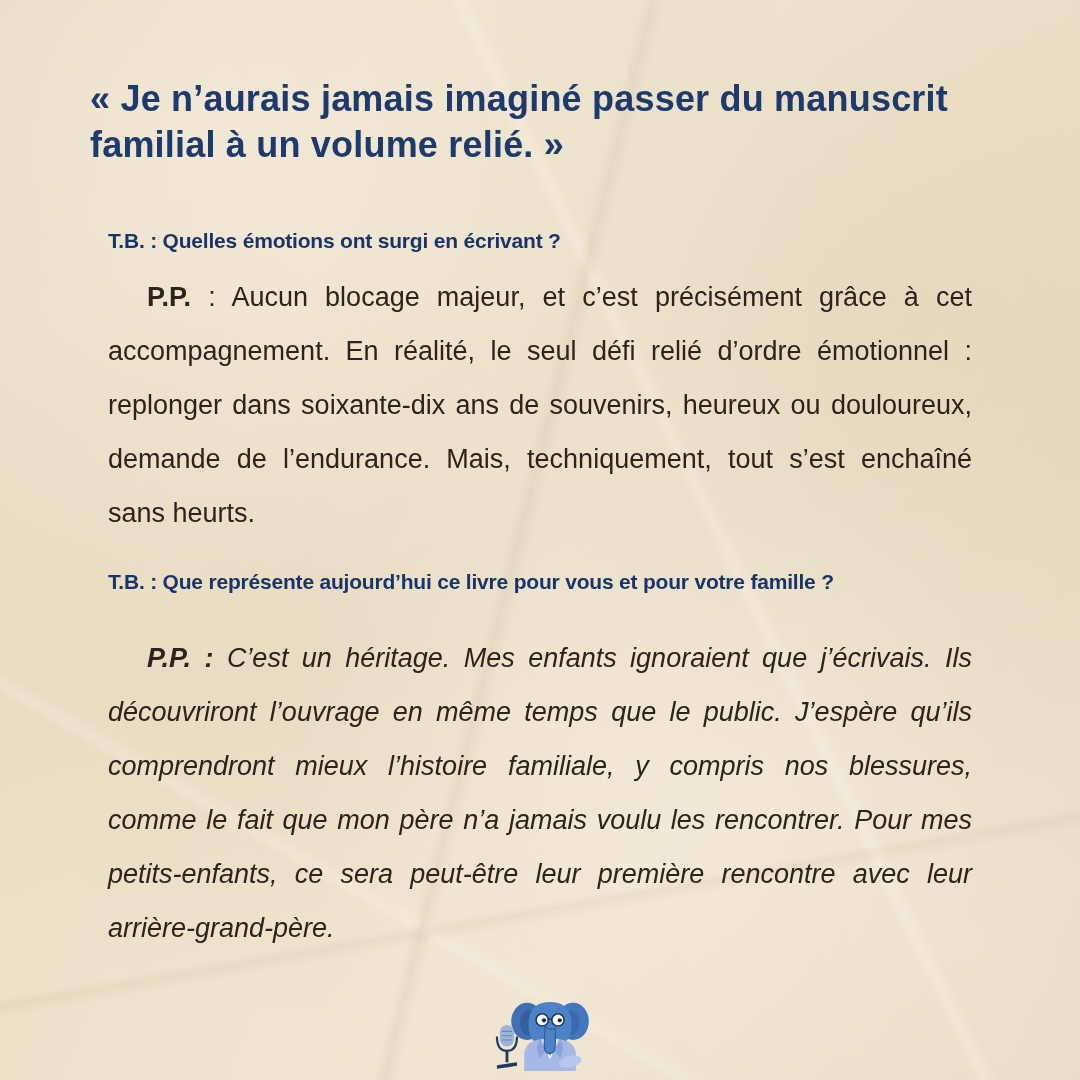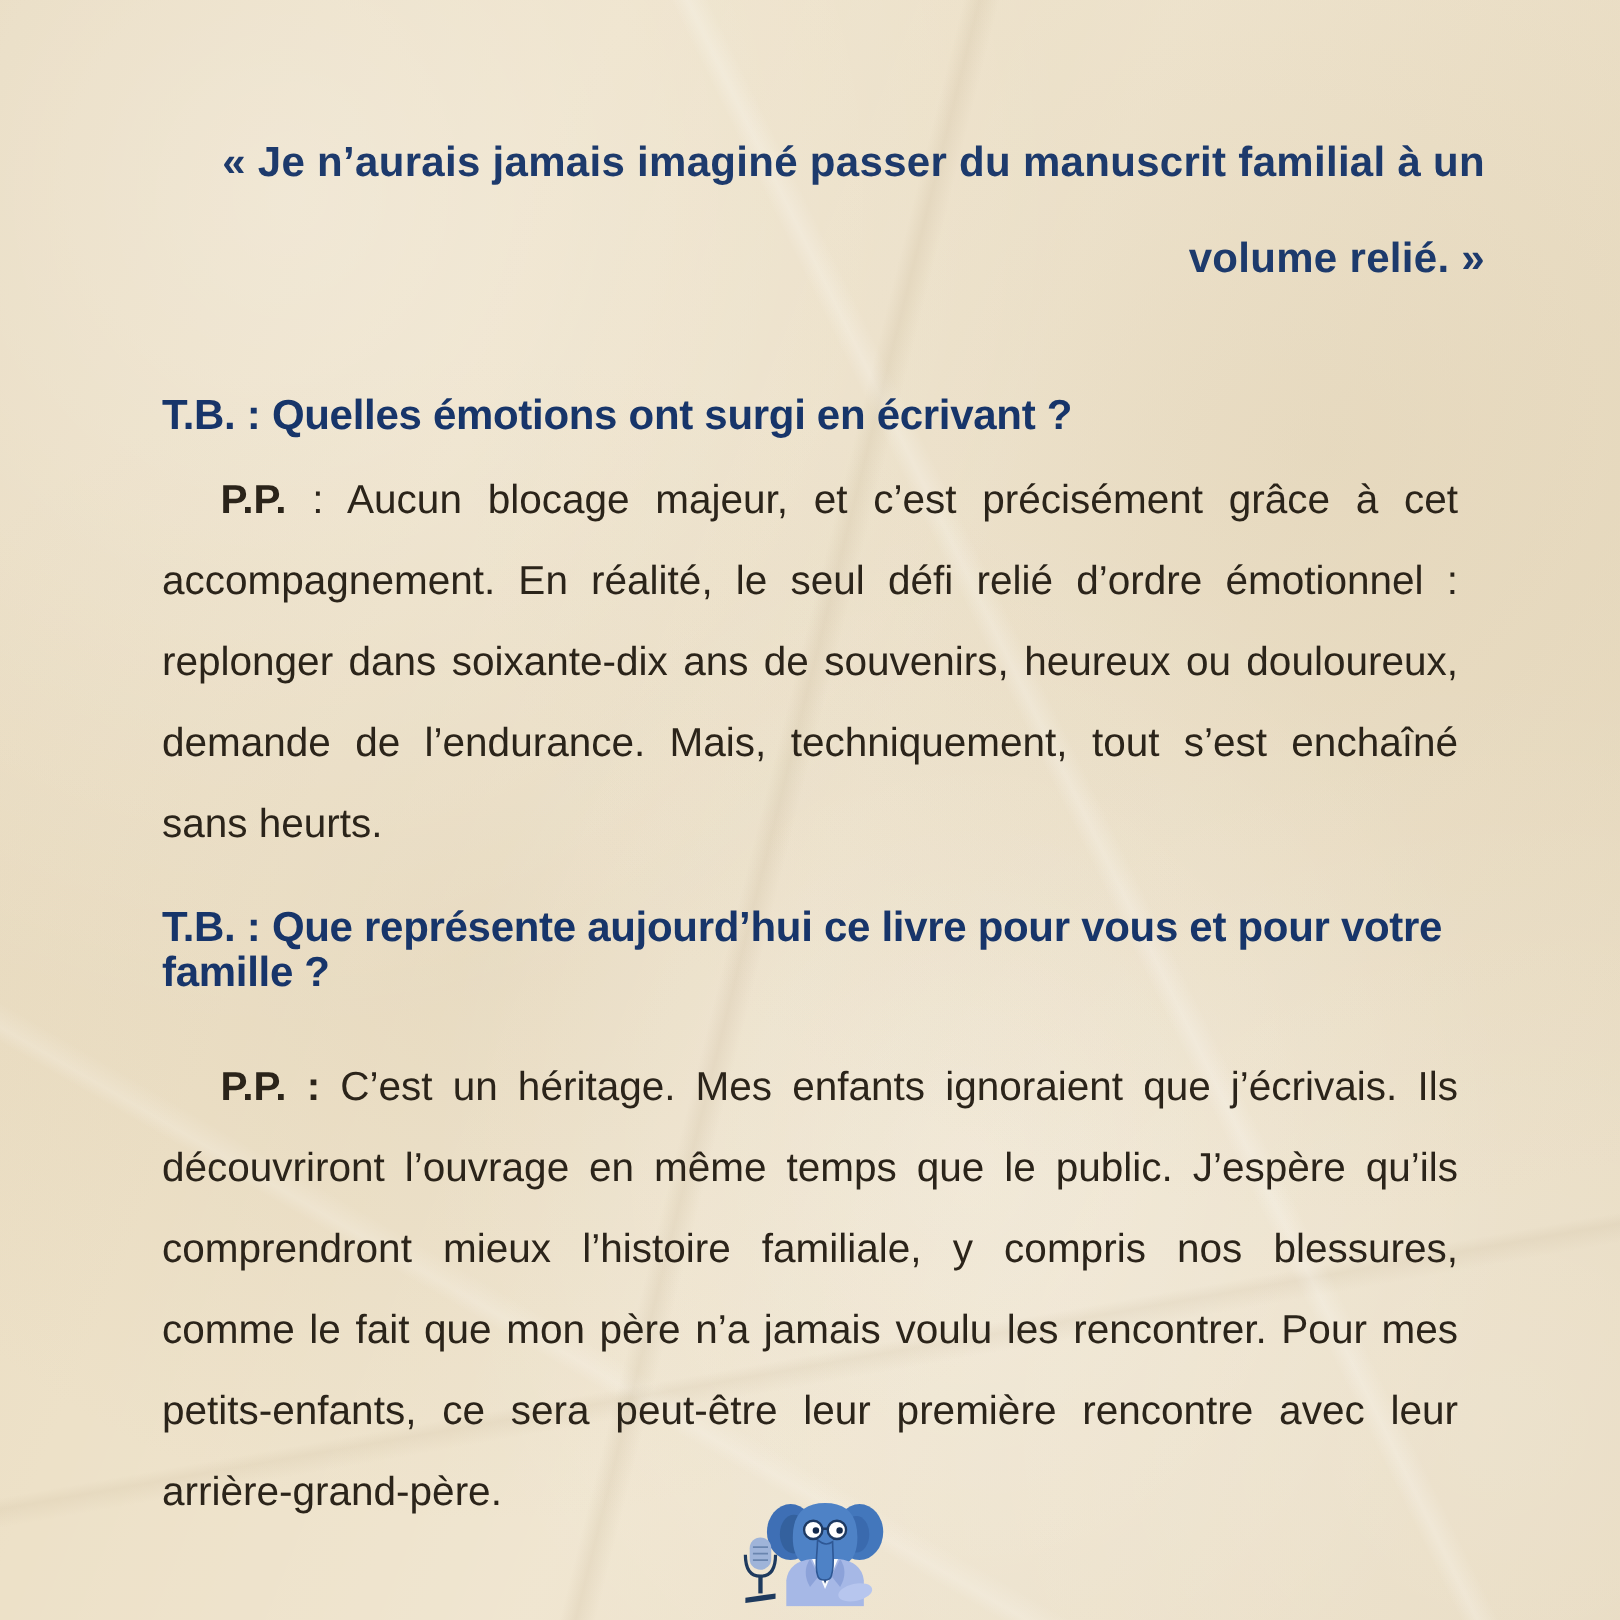--- a/index.html
+++ b/index.html
@@ -29,49 +29,49 @@
     background-image:
       linear-gradient(104deg, transparent 47.6%, rgba(186,166,131,0.16) 48.4%, transparent 49.4%),
       linear-gradient(64deg,  transparent 60.6%, rgba(255,255,255,0.22) 61.3%, transparent 62.2%),
       linear-gradient(170deg, transparent 78.6%, rgba(186,166,131,0.13) 79.2%, transparent 80.2%),
       linear-gradient(30deg,  transparent 22.6%, rgba(255,255,255,0.18) 23.2%, transparent 24.2%);
   }
   .quote-title {
     position: relative;
     margin: 76px auto 0;
     width: 900px;
-    text-align: right;
-    font-size: 28px;
+    text-align: left;
+    font-size: 36px;
     font-weight: 700;
-    line-height: 64px;
+    line-height: 46px;
     letter-spacing: 0.2px;
     color: #1D3A6C;
   }
   .content {
     position: relative;
     width: 864px;
     margin: 0 auto;
   }
   .question {
     font-weight: 700;
     color: #17356A;
-    font-size: 28px;
+    font-size: 21px;
     letter-spacing: -0.2px;
     line-height: 30px;
   }
   .question-1 { margin-top: 58px; }
   .question-2 { margin-top: 12px; }
   .answer {
     font-size: 27px;
     line-height: 54px;
     color: #2B241A;
     text-align: justify;
     margin-top: 14px;
   }
-  .answer-2 { margin-top: 34px; }
+  .answer-2 { margin-top: 34px; font-style: italic; }
   .answer .speaker { font-weight: 700; margin-left: 39px; }
   .mascot-wrap {
     position: absolute;
     left: 50%;
     bottom: 9px;
     transform: translateX(-50%);
     width: 112px;
     height: 72px;
     overflow: hidden;
   }

